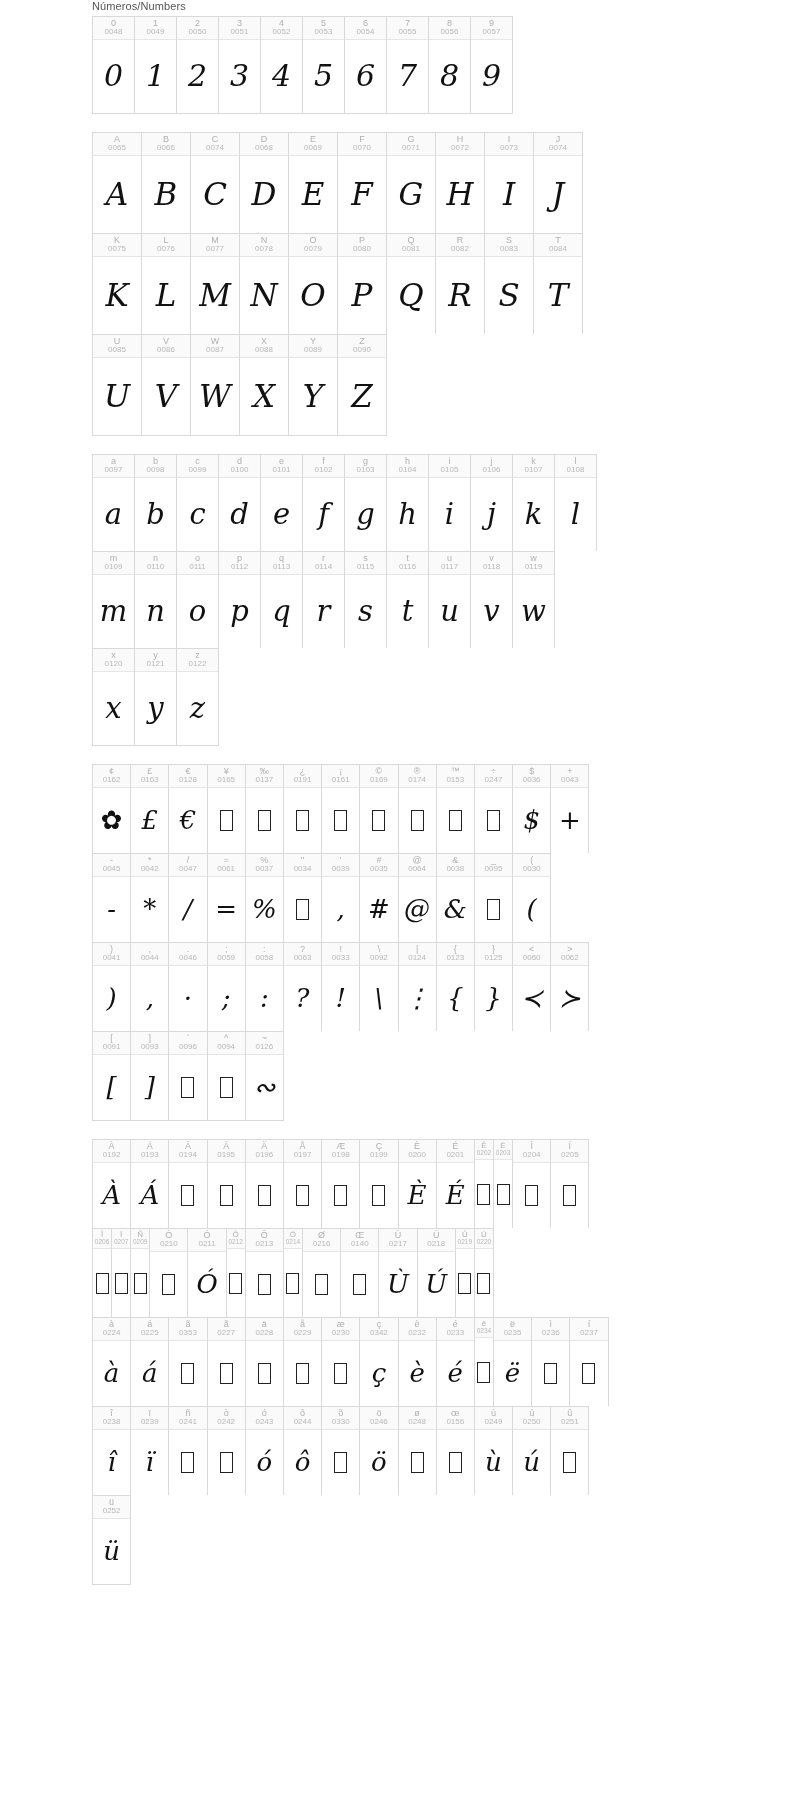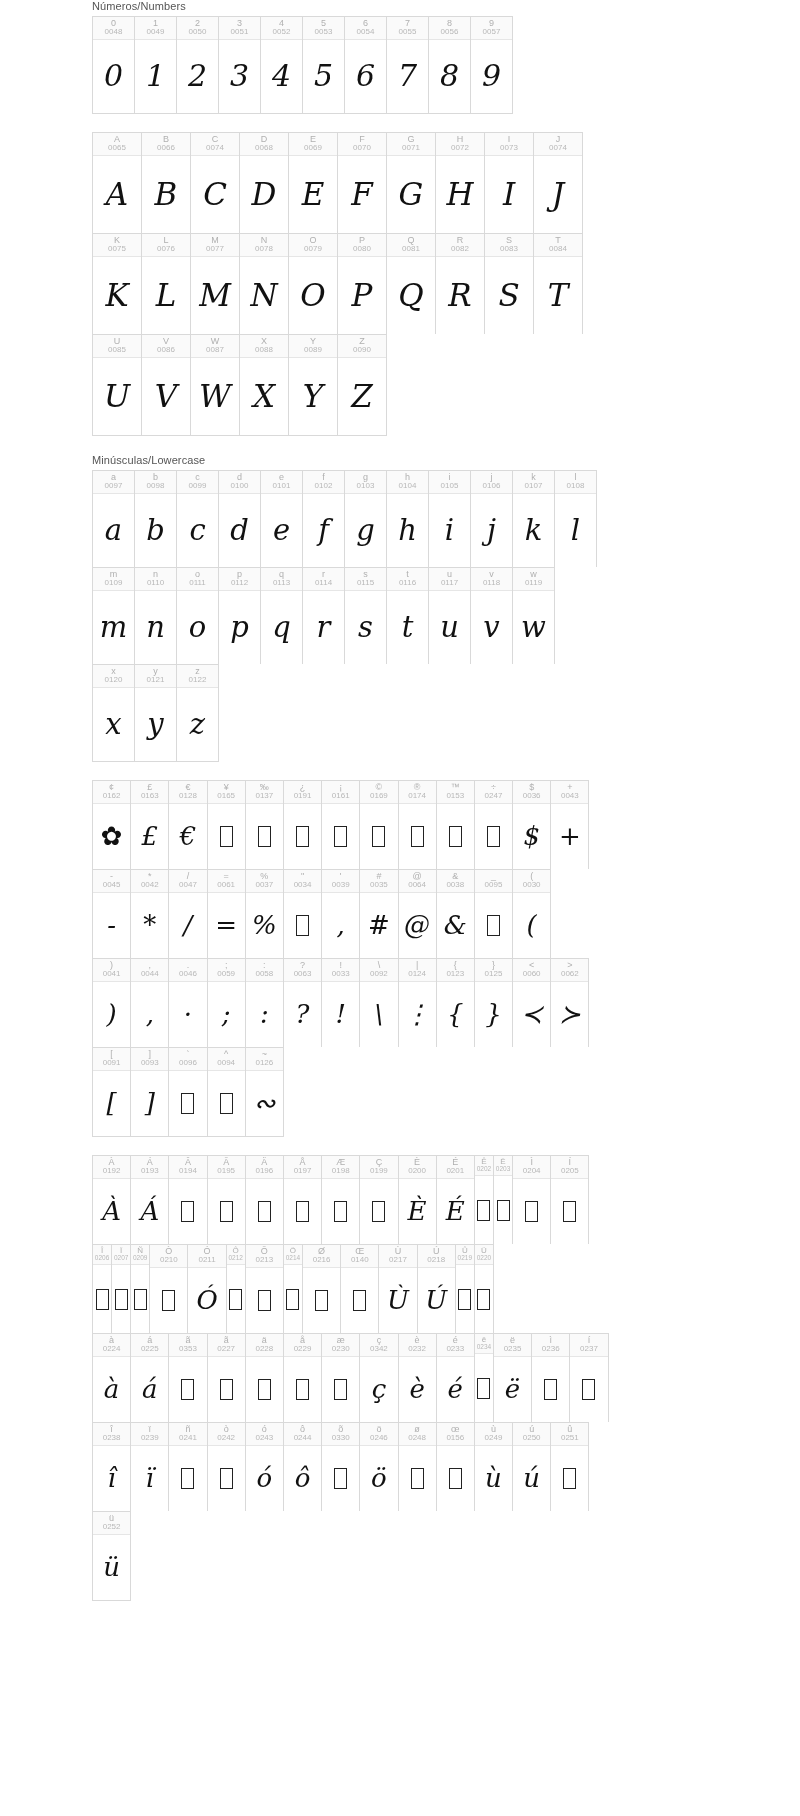--- a/index.html
+++ b/index.html
@@ -380,21 +380,20 @@
               <div class="meta">
                 <span class="ch">Z</span>
                 <span class="code">0090</span>
               </div>
               <div class="glyph">Z</div>
             </div>
           </div>
         </div>
       </div>
       <div class="section lowercase">
-        <div class="section-title">Minúsculas/Lowercase</div>
         <div class="rows">
           <div class="row">
             <div class="cell">
               <div class="meta">
                 <span class="ch">a</span>
                 <span class="code">0097</span>
               </div>
               <div class="glyph">a</div>
             </div>
             <div class="cell">

